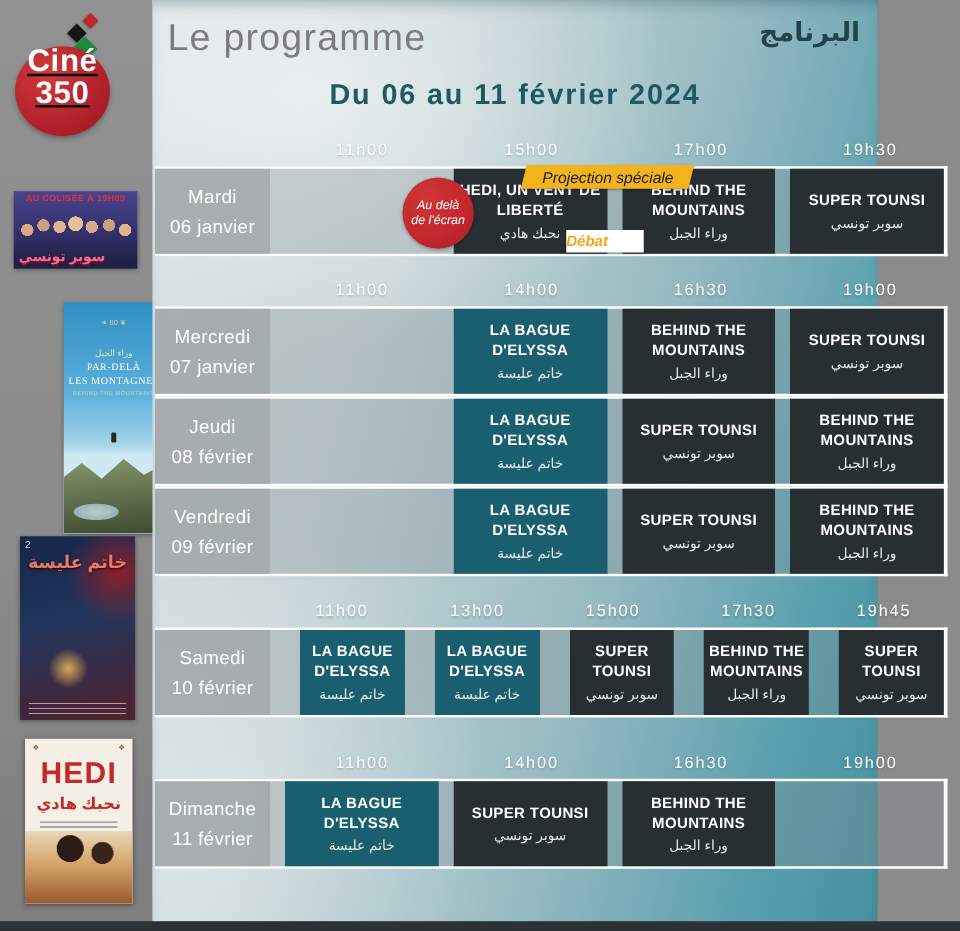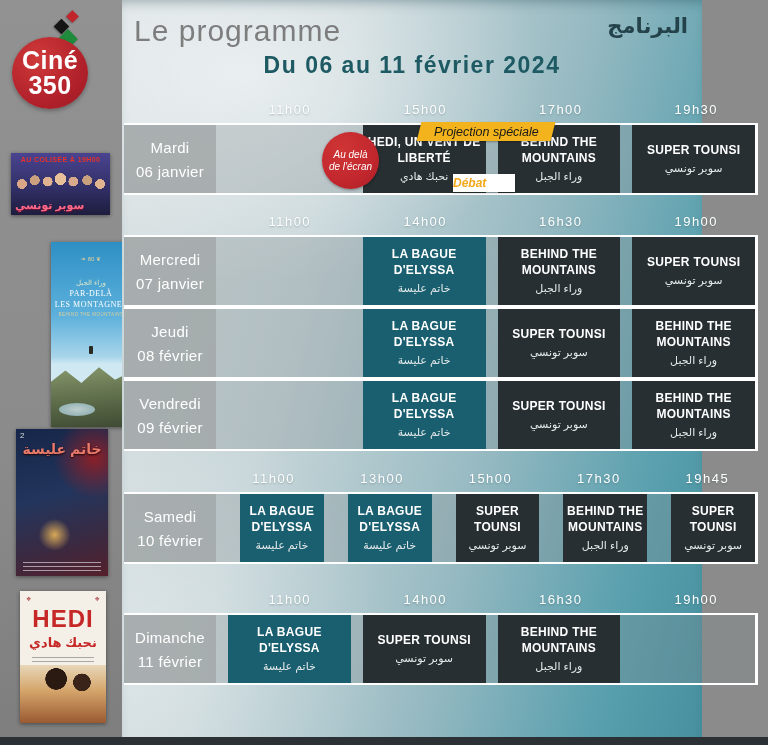--- a/index.html
+++ b/index.html
@@ -7,22 +7,22 @@
     width:768px;height:745px;position:relative;overflow:hidden;
     font-family:"Liberation Sans","DejaVu Sans",sans-serif;
     background:#8b8b8b;
   }
   
   .sidebar{position:absolute;left:0;top:0;width:122px;height:745px;
     background:linear-gradient(180deg,#929292 0%,#8b8b8b 60%,#7e7e7e 100%);}
   .logo{position:absolute;left:0;top:0;width:122px;height:125px;}
   .logo-circle{position:absolute;left:12px;top:37px;width:76px;height:72px;border-radius:50%;
     background:radial-gradient(circle at 35% 30%,#cf3a3a 0%,#b0202a 65%,#991b24 100%);
-    display:flex;flex-direction:column;align-items:center;justify-content:center;line-height:1.0;
-    box-shadow:0 2px 4px rgba(0,0,0,.3);}
+    display:flex;flex-direction:column;align-items:center;line-height:1.0;
+    box-shadow:0 2px 4px rgba(0,0,0,.3);text-decoration:underline;}
   .logo-circle span{color:#fff;font-size:25px;font-weight:bold;letter-spacing:.5px;}
   .diamond{position:absolute;transform:rotate(45deg);box-shadow:0 1px 2px rgba(0,0,0,.35);}
   .d-red{left:68px;top:12px;width:9px;height:9px;background:#c2242b;}
   .d-black{left:56px;top:21px;width:11px;height:11px;background:#151515;}
   .d-green{left:61px;top:32px;width:14px;height:14px;background:#1f8a3b;}
   .poster{position:absolute;overflow:hidden;box-shadow:0 1px 4px rgba(0,0,0,.45);}
   
   .p1{left:11px;top:153px;width:99px;height:62px;
     background:
       radial-gradient(circle 6px at 50% 42%,#e7c09a 97%,rgba(0,0,0,0) 100%),
@@ -80,21 +80,21 @@
   
   .main{position:absolute;left:122px;top:0;width:580px;height:737px;
     background:
       radial-gradient(ellipse 420px 300px at 22% 10%,rgba(255,255,255,.55),rgba(255,255,255,0) 70%),
       radial-gradient(ellipse 420px 420px at 5% 90%,rgba(255,255,255,.30),rgba(255,255,255,0) 60%),
       linear-gradient(104deg,#dbe2e4 0%,#c8d6d9 32%,#97bac2 62%,#5aa0ae 85%,#47909f 100%);
     box-shadow:inset 0 8px 14px -8px rgba(20,60,70,.45);}
   .titlebar{display:flex;justify-content:space-between;align-items:flex-start;padding:14px 14px 0 12px;}
   .title-fr{color:#7d7d7d;font-size:30px;letter-spacing:1px;}
   .title-ar{color:#24424a;font-size:21px;font-weight:bold;}
-  .subtitle{text-align:center;color:#1d5a63;font-size:23px;font-weight:bold;letter-spacing:1.5px;margin-top:4px;}
+  .subtitle{text-align:center;color:#1d5a63;font-size:23px;font-weight:bold;letter-spacing:1.5px;margin-top:14px;}
   
   .table{width:634px;margin:16px 0 0 2px;}
   .trow{display:grid;grid-template-columns:92px repeat(4,1fr);column-gap:12px;height:28px;align-items:center;}
   .trow.c5{grid-template-columns:92px repeat(5,1fr);column-gap:7px;}
   .time{text-align:center;color:#fff;font-size:13px;letter-spacing:1.5px;
     text-shadow:0 1px 2px rgba(40,70,75,.3);}
   .frow{display:grid;grid-template-columns:92px repeat(4,1fr);column-gap:12px;position:relative;
     height:68px;background:rgba(128,140,142,.30);
     border-top:2px solid #fff;border-bottom:2px solid #fff;border-right:3px solid #fff;}
   .frow.c5{grid-template-columns:92px repeat(5,1fr);column-gap:7px;gap:24px;}

